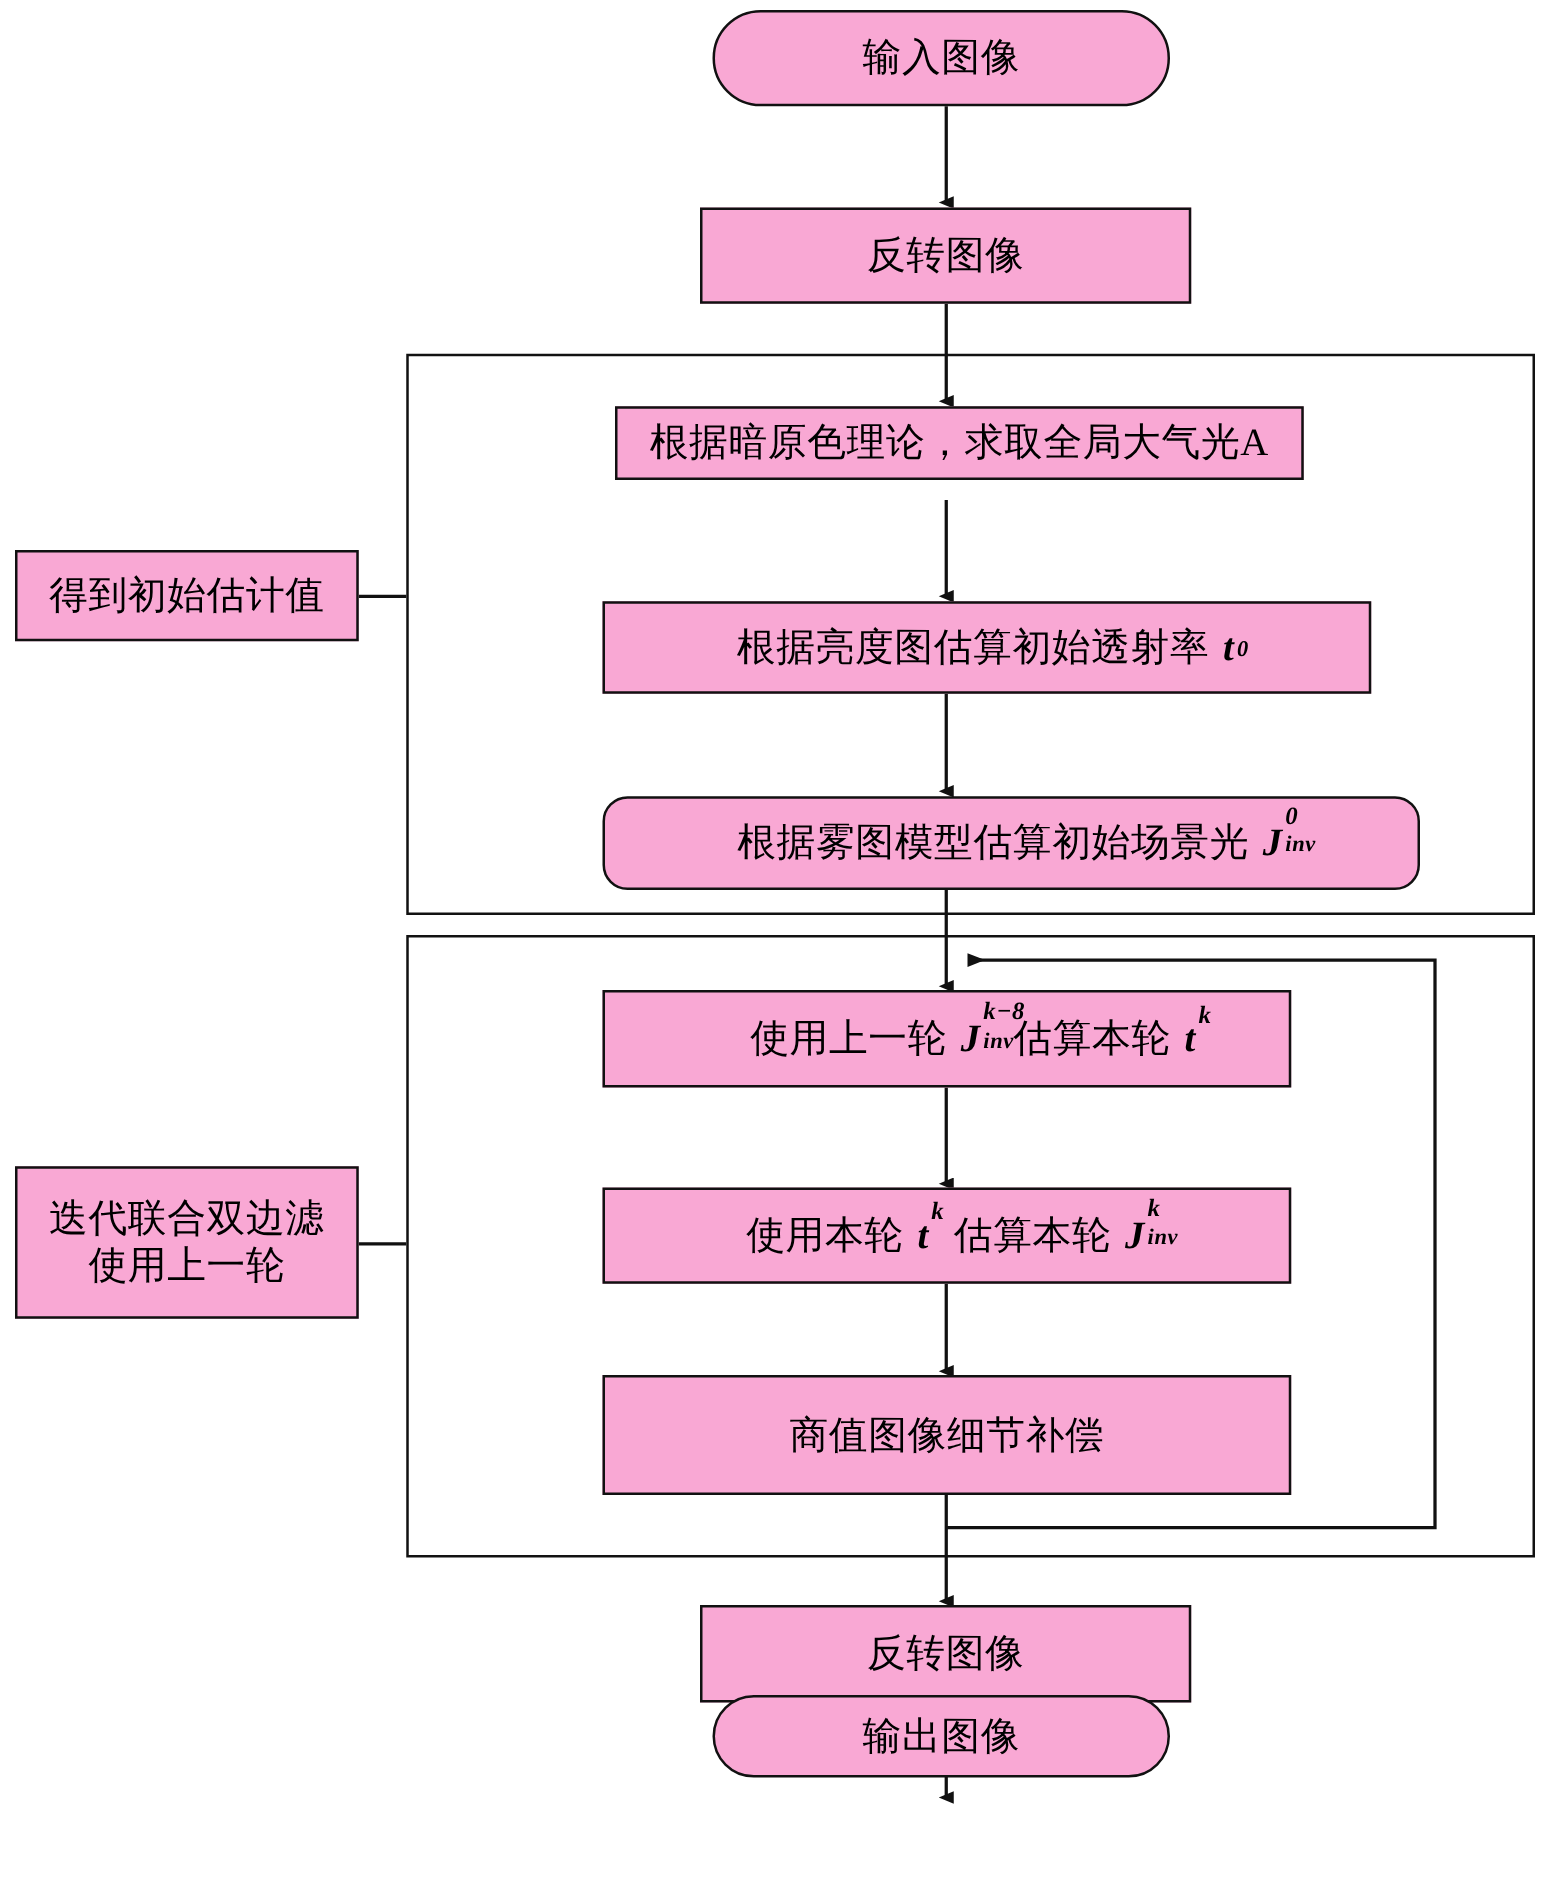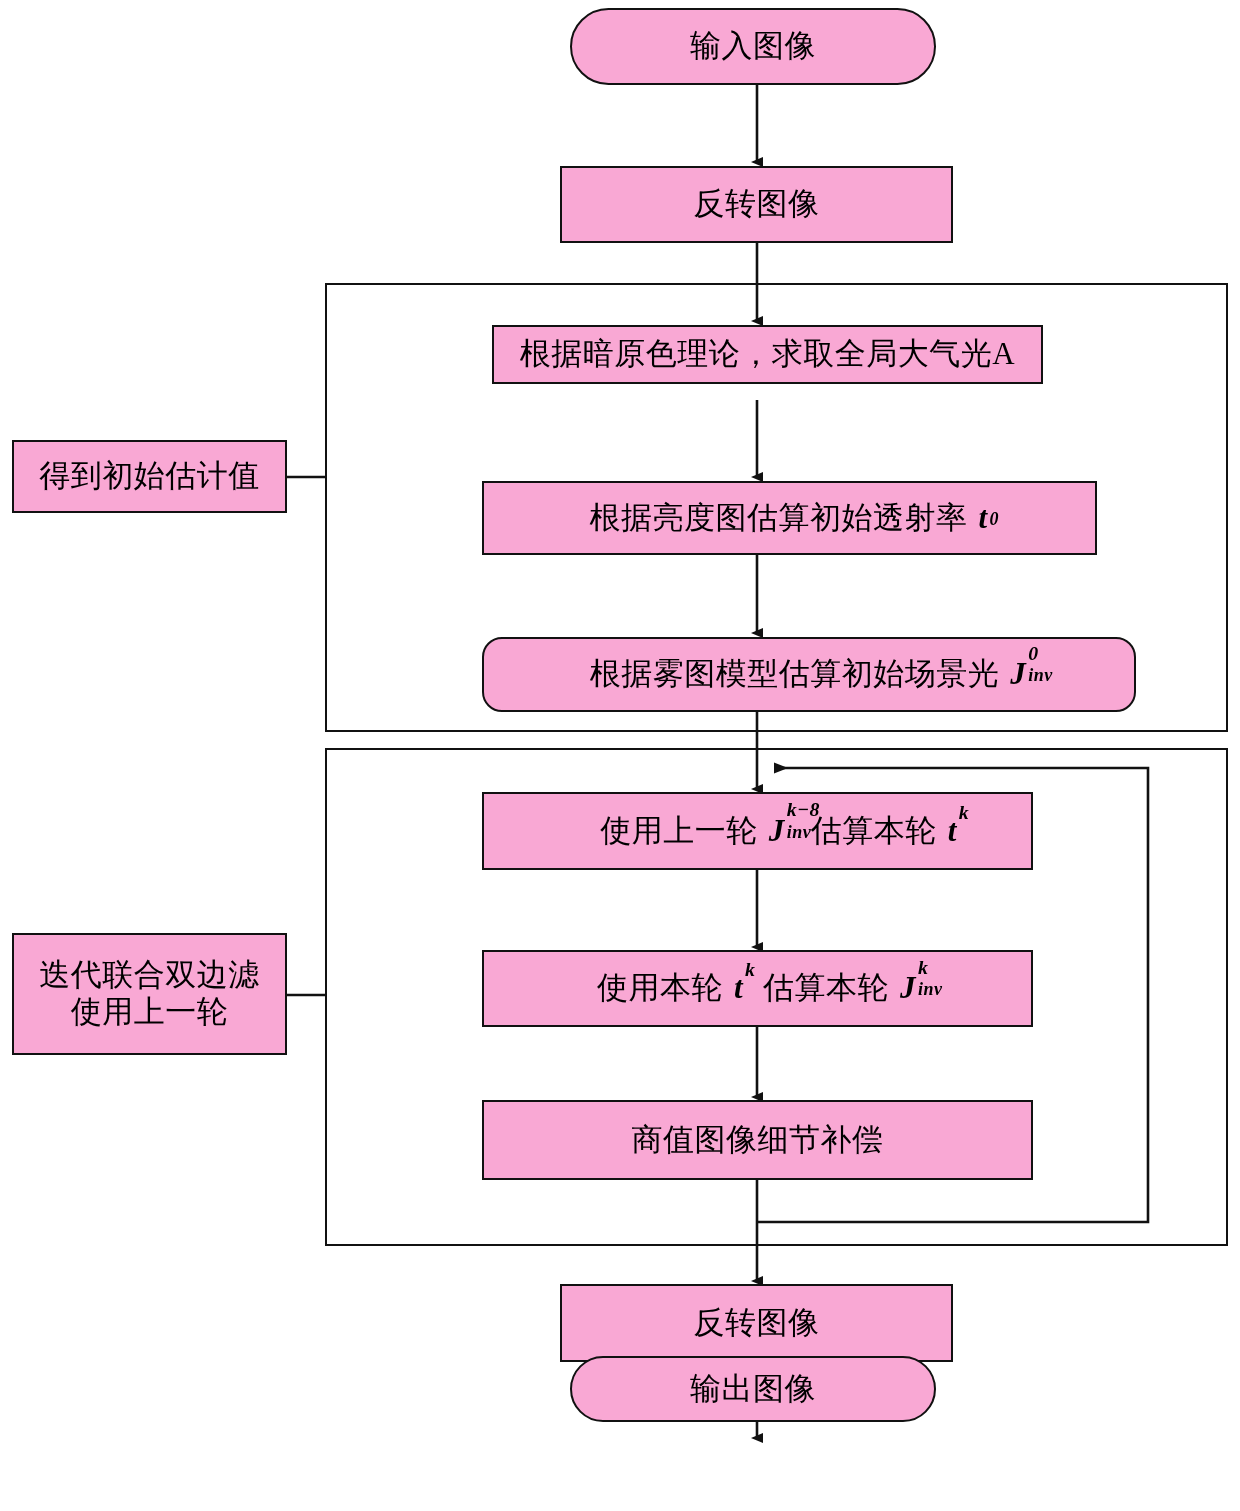--- a/index.html
+++ b/index.html
@@ -145,21 +145,21 @@
     <span>使用上一轮</span><span class="sp"></span><span class="mathvar"><span>J</span><span class="sup">k−8</span><span class="sub">inv</span></span><span class="sp" style="width:24px"></span><span>估算本轮</span><span class="sp"></span><span class="mathvar nosub"><span>t</span><span class="sup">k</span></span>
   </span>
 </div>
 
 <div class="node" style="left:482px;top:950px;width:551px;height:77px;">
   <span class="txt">
     <span>使用本轮</span><span class="sp"></span><span class="mathvar nosub"><span>t</span><span class="sup">k</span></span><span class="sp" style="width:18px"></span><span>估算本轮</span><span class="sp"></span><span class="mathvar"><span>J</span><span class="sup">k</span><span class="sub">inv</span></span>
   </span>
 </div>
 
-<div class="node" style="left:482px;top:1100px;width:551px;height:80px;">
+<div class="node" style="left:482px;top:1100px;width:551px;height:96px;">
   <span class="txt">商值图像细节补偿</span>
 </div>
 
 <div class="node" style="left:560px;top:1284px;width:393px;height:78px;">
   <span class="txt">反转图像</span>
 </div>
 
 <div class="node terminator" style="left:570px;top:1356px;width:366px;height:66px;text-align:center;">
   <span class="txt">输出图像</span>
 </div>

